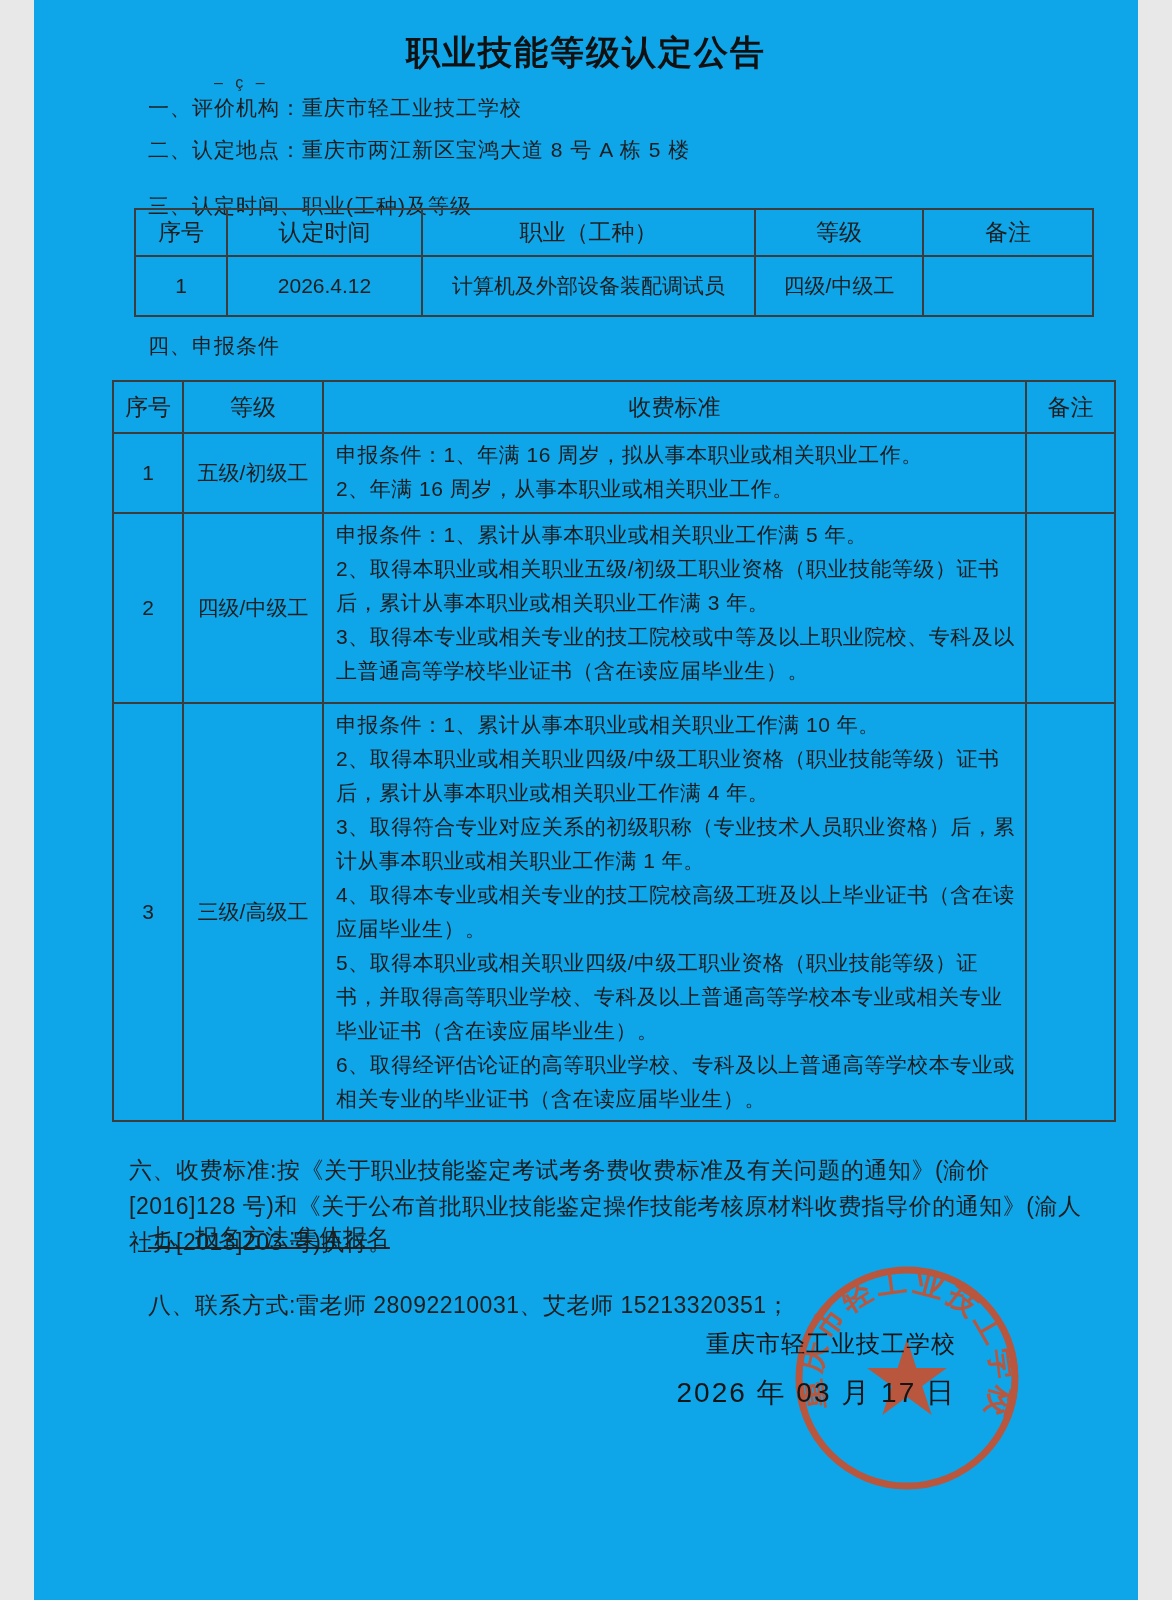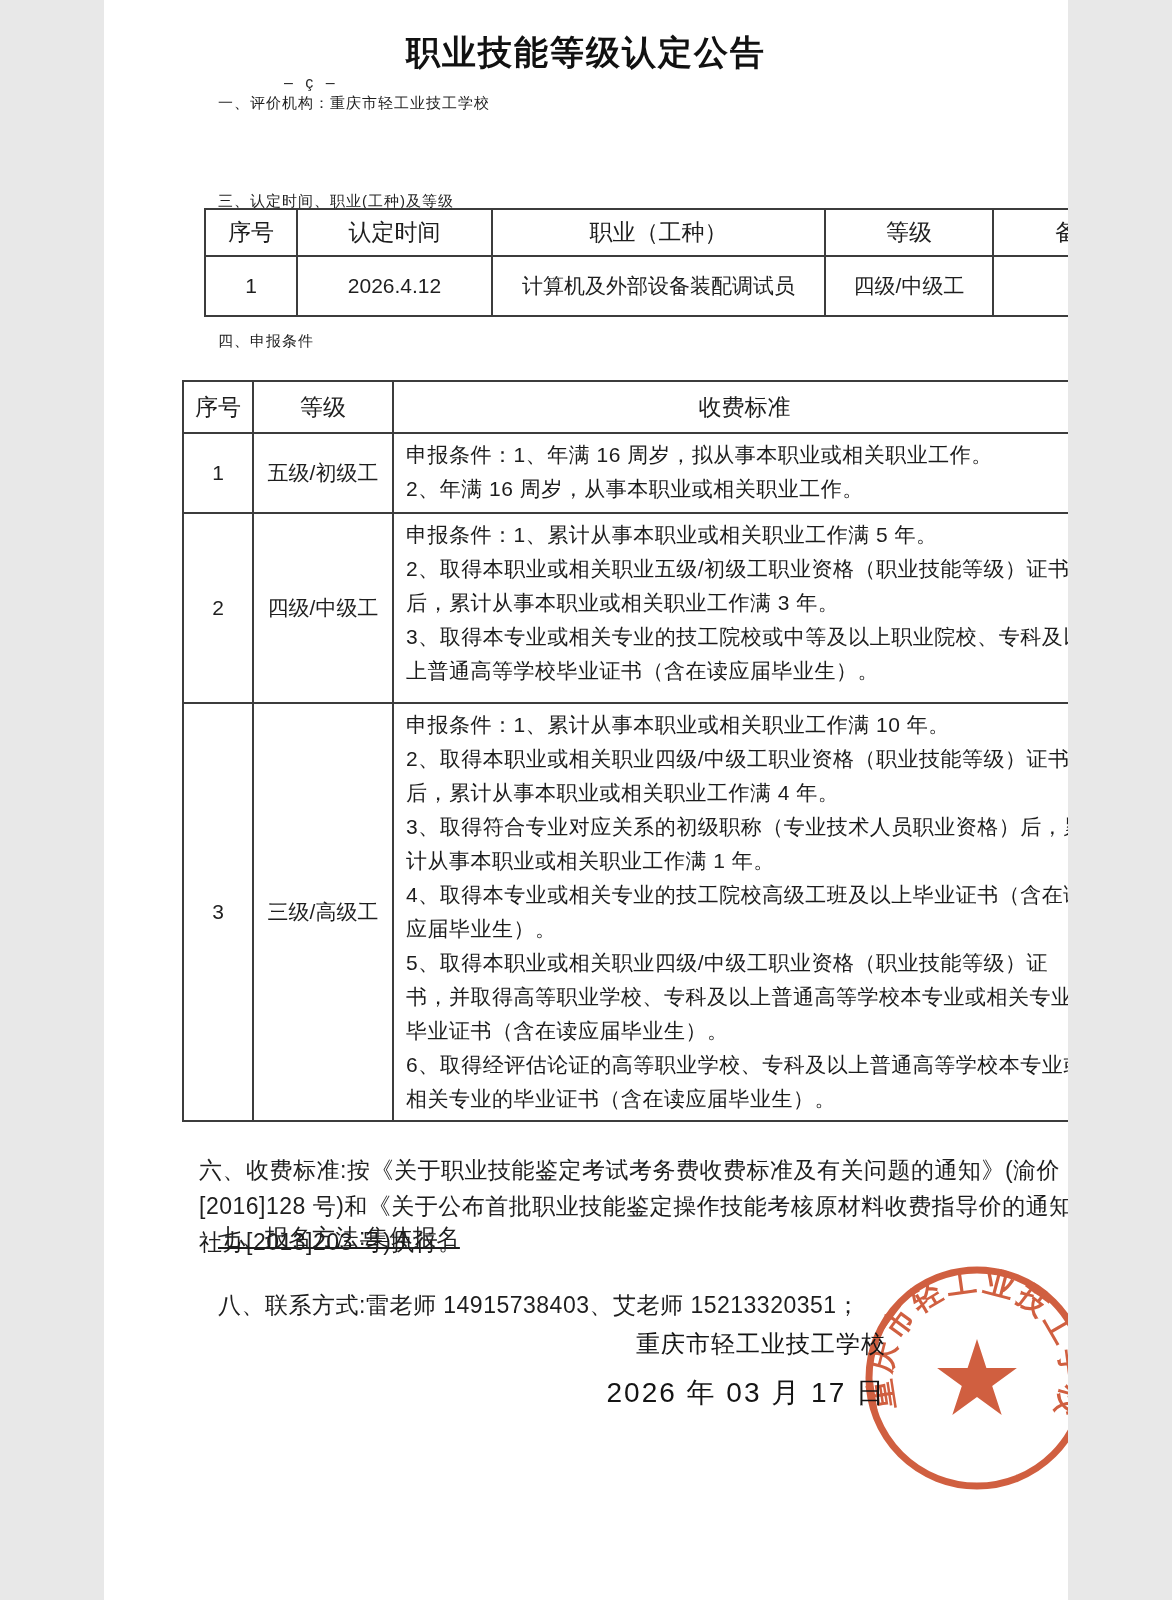--- a/index.html
+++ b/index.html
@@ -1,38 +1,38 @@
 <!DOCTYPE html>
 <html><head>
 <meta charset="utf-8">
 <style>
   * { margin: 0; padding: 0; box-sizing: border-box; }
   html, body { background: #e8e8e8; }
   body { font-family: "Liberation Sans", "DejaVu Sans", sans-serif; }
   .page {
     position: relative;
-    width: 964px; height: 1600px;
+    width: 1104px; height: 1600px;
     margin: 0 auto;
-    background: #ffffff;
+    background: #0ea5e9;
     color: #1e1e1e;
     overflow: hidden;
   }
   .page-title {
     position: absolute; top: 30px; left: 0; width: 100%;
     text-align: center;
     font-size: 34px; font-weight: 700; letter-spacing: 2px;
     color: #111;
   }
   .scan-artifact {
     position: absolute; left: 180px; top: 74px;
     font-size: 16px; color: #2a2a2a; letter-spacing: 4px;
   }
   .intro-line {
     position: absolute; left: 114px;
-    font-size: 15px; color: #1e1e1e; letter-spacing: 1px;
+    font-size: 21px; color: #1e1e1e; letter-spacing: 1px;
     white-space: nowrap;
   }
   #intro-1 { top: 94px; }
   #intro-2 { top: 136px; }
   #intro-3 { top: 192px; }
   #intro-4 { top: 332px; }
 
   table.doc-table {
     position: absolute;
     border-collapse: collapse;
@@ -97,20 +97,21 @@
 </style>
 </head>
 <body>
 
 <div class="page">
 
   <div class="page-title">职业技能等级认定公告</div>
   <div class="scan-artifact">– ç –</div>
 
   <div class="intro-line" id="intro-1">一、评价机构：重庆市轻工业技工学校</div>
+  <div class="intro-line" id="intro-2">二、认定地点：重庆市两江新区宝鸿大道 8 号 A 栋 5 楼</div>
   <div class="intro-line" id="intro-3">三、认定时间、职业(工种)及等级</div>
 
   <table class="doc-table" id="table1">
     <colgroup>
       <col style="width:92px">
         <col style="width:195px">
         <col style="width:333px">
         <col style="width:168px">
         <col style="width:170px">
     </colgroup>
@@ -178,21 +179,21 @@
           <p>5、取得本职业或相关职业四级/中级工职业资格（职业技能等级）证书，并取得高等职业学校、专科及以上普通高等学校本专业或相关专业毕业证书（含在读应届毕业生）。</p>
           <p>6、取得经评估论证的高等职业学校、专科及以上普通高等学校本专业或相关专业的毕业证书（含在读应届毕业生）。</p>
         </td>
         <td></td>
       </tr>
     </tbody>
   </table>
 
   <div class="footer-line" id="footer-6">六、收费标准:按《关于职业技能鉴定考试考务费收费标准及有关问题的通知》(渝价[2016]128 号)和《关于公布首批职业技能鉴定操作技能考核原材料收费指导价的通知》(渝人社办[2013]203 号)执行。</div>
   <div class="footer-line" id="footer-7">七、报名方法:集体报名</div>
-  <div class="footer-line" id="footer-8">八、联系方式:雷老师 14915738403、艾老师 15213320351；</div>
+  <div class="footer-line" id="footer-8">八、联系方式:雷老师 28092210031、艾老师 15213320351；</div>
 
   <svg class="stamp" viewBox="0 0 242 258" xmlns="http://www.w3.org/2000/svg">
     <circle cx="121" cy="128" r="108" fill="none" stroke="#cc4e2c" stroke-width="7"></circle>
     <polygon fill="#cc4e2c" points="121,89 111.6,118.1 81.1,118 105.8,135.9 96.3,165 121,147 145.7,165 136.2,135.9 160.9,118 130.4,118.1"></polygon>
     <path id="stamp-text-path" d="M 40.2,157.4 A 86,86 0 1 1 201.8,157.4" fill="none"></path>
     <text font-size="30" font-weight="bold" fill="#cc4e2c" letter-spacing="4" font-family="Liberation Sans, sans-serif">
       <textPath href="#stamp-text-path" startOffset="0">重庆市轻工业技工学校</textPath>
     </text>
   </svg>
 

